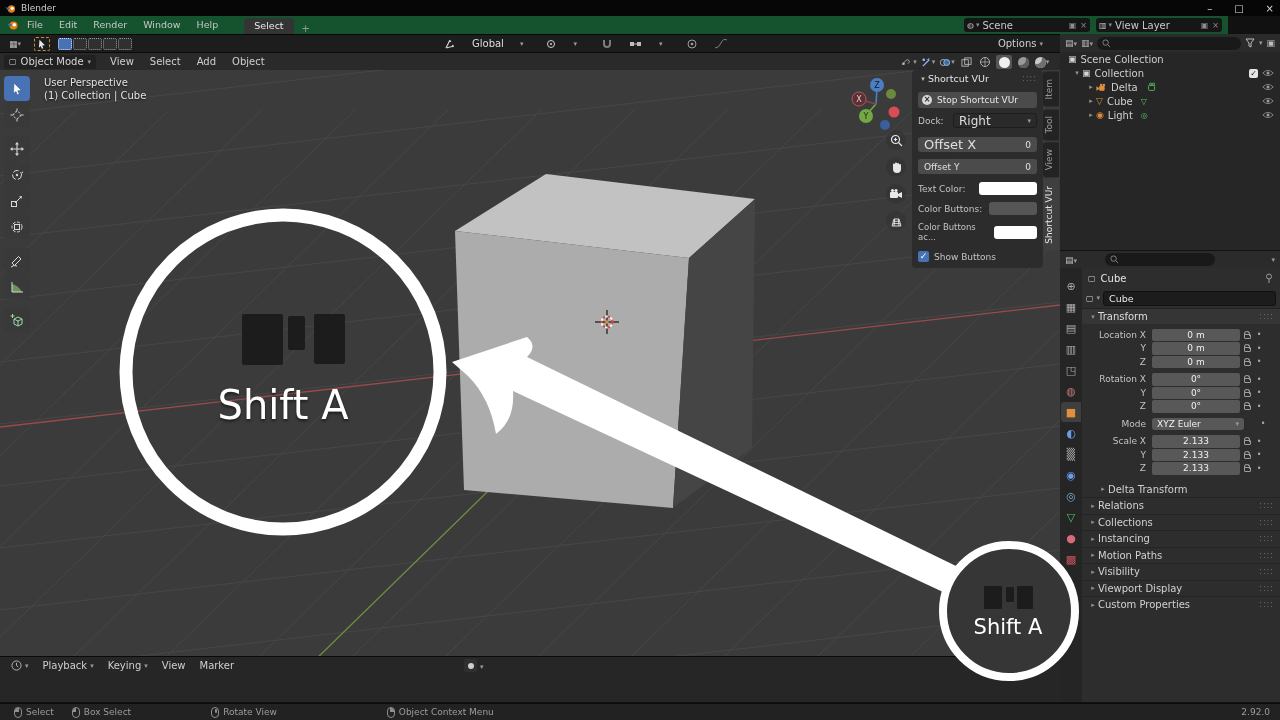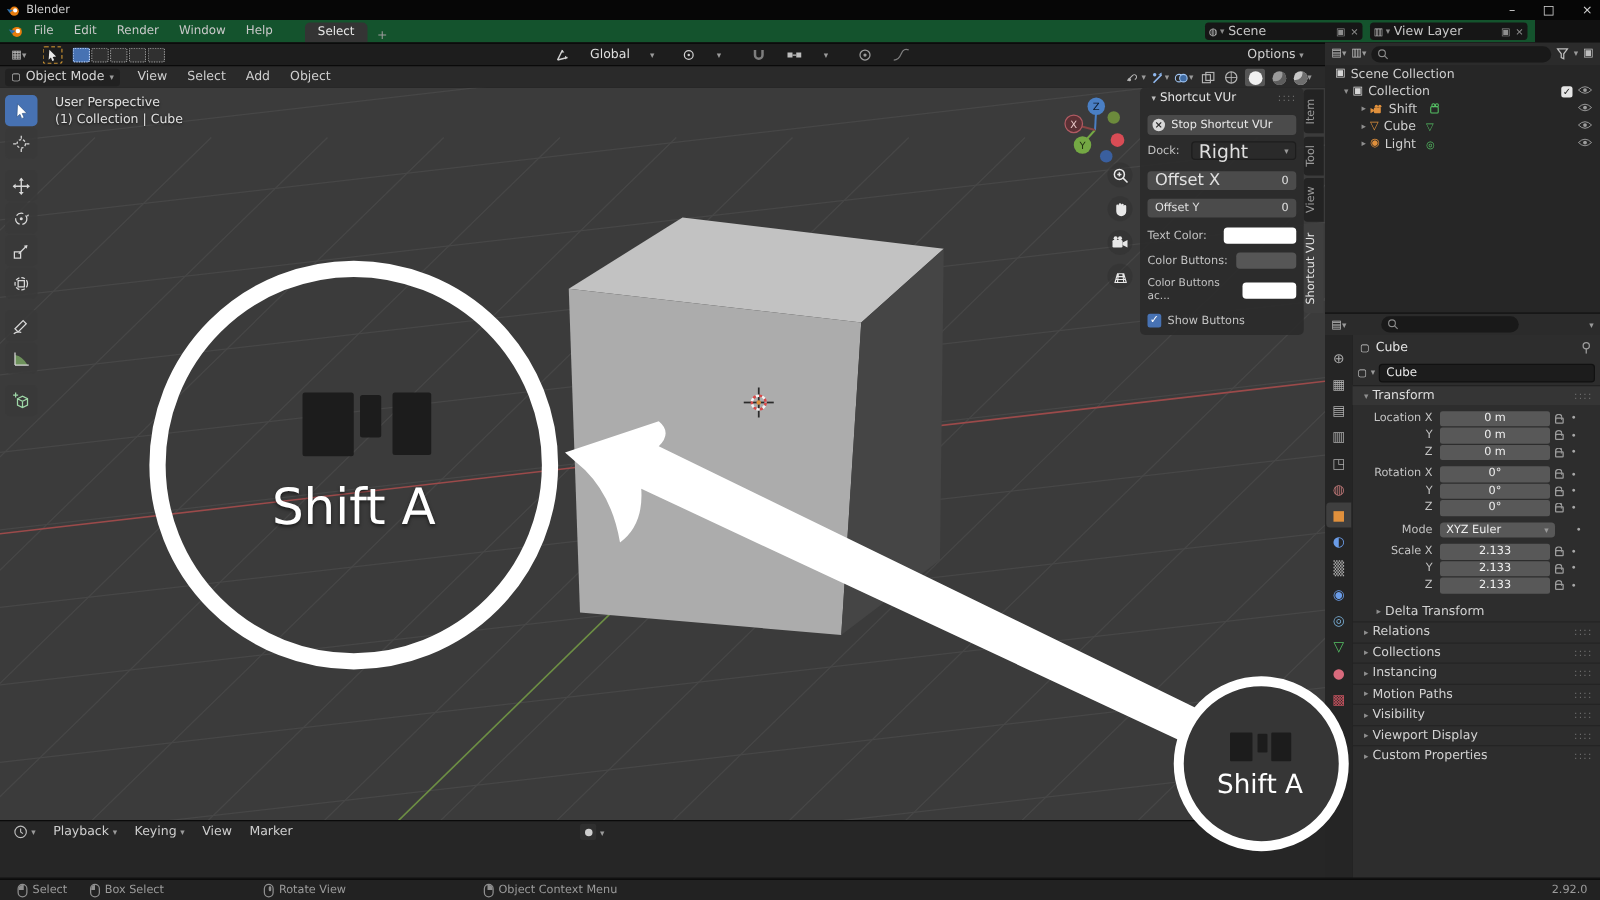--- a/index.html
+++ b/index.html
@@ -473,21 +473,21 @@
     </div>
     <div class="np-row">
       <div class="np-stopbtn">
         <span class="np-stop-x">×</span>
         <span style="font-size:9px">Stop Shortcut VUr</span>
       </div>
     </div>
     <div class="np-row">
       <span class="np-label">Dock:</span>
       <div class="np-dd">
-        <span style="font-size:15px">Right</span>
+        <span style="font-size:12px">Right</span>
         <span class="caret8" style="margin-left:auto">▾</span>
       </div>
     </div>
     <div class="np-row" style="margin-top:9px">
       <div class="np-slider">
         <span style="font-size:13px">Offset X</span>
         <span class="val" style="font-size:9px">0</span>
       </div>
     </div>
     <div class="np-row" style="margin-top:7px">
@@ -556,21 +556,21 @@
           </svg></span>
     </div>
     <div class="ol-row" style="padding-left:26px">
       <span class="ol-arrow">▸</span>
       <svg width="11" height="9" viewBox="0 0 14 10" style="margin-right:4px">
         <rect x="4" y="3" width="7" height="6" rx="1" fill="#e0903c"></rect>
           <circle cx="6.5" cy="1.8" r="1.6" fill="#e0903c"></circle>
           <circle cx="10" cy="1.8" r="1.6" fill="#e0903c"></circle>
           <path d="M4 5.5 L0.5 3.5 V9 L4 7 Z" fill="#e0903c"></path>
         </svg>
-      <span>Shift</span>
+      <span>Delta</span>
       <svg width="12" height="10" viewBox="0 0 14 10" style="margin-left:8px">
         <rect x="3" y="3" width="7" height="6" rx="1" fill="none" stroke="#55c064"></rect>
           <circle cx="5.5" cy="1.8" r="1.4" fill="none" stroke="#55c064"></circle>
           <circle cx="8.8" cy="1.8" r="1.4" fill="none" stroke="#55c064"></circle>
         </svg>
       <span class="ol-eye">
         <svg width="12" height="8" viewBox="0 0 16 10">
             <path d="M1 5 Q8 -2 15 5 Q8 12 1 5Z" fill="none" stroke="#9d9d9d"></path>
             <circle cx="8" cy="5" r="2" fill="#9d9d9d"></circle>
           </svg></span>

